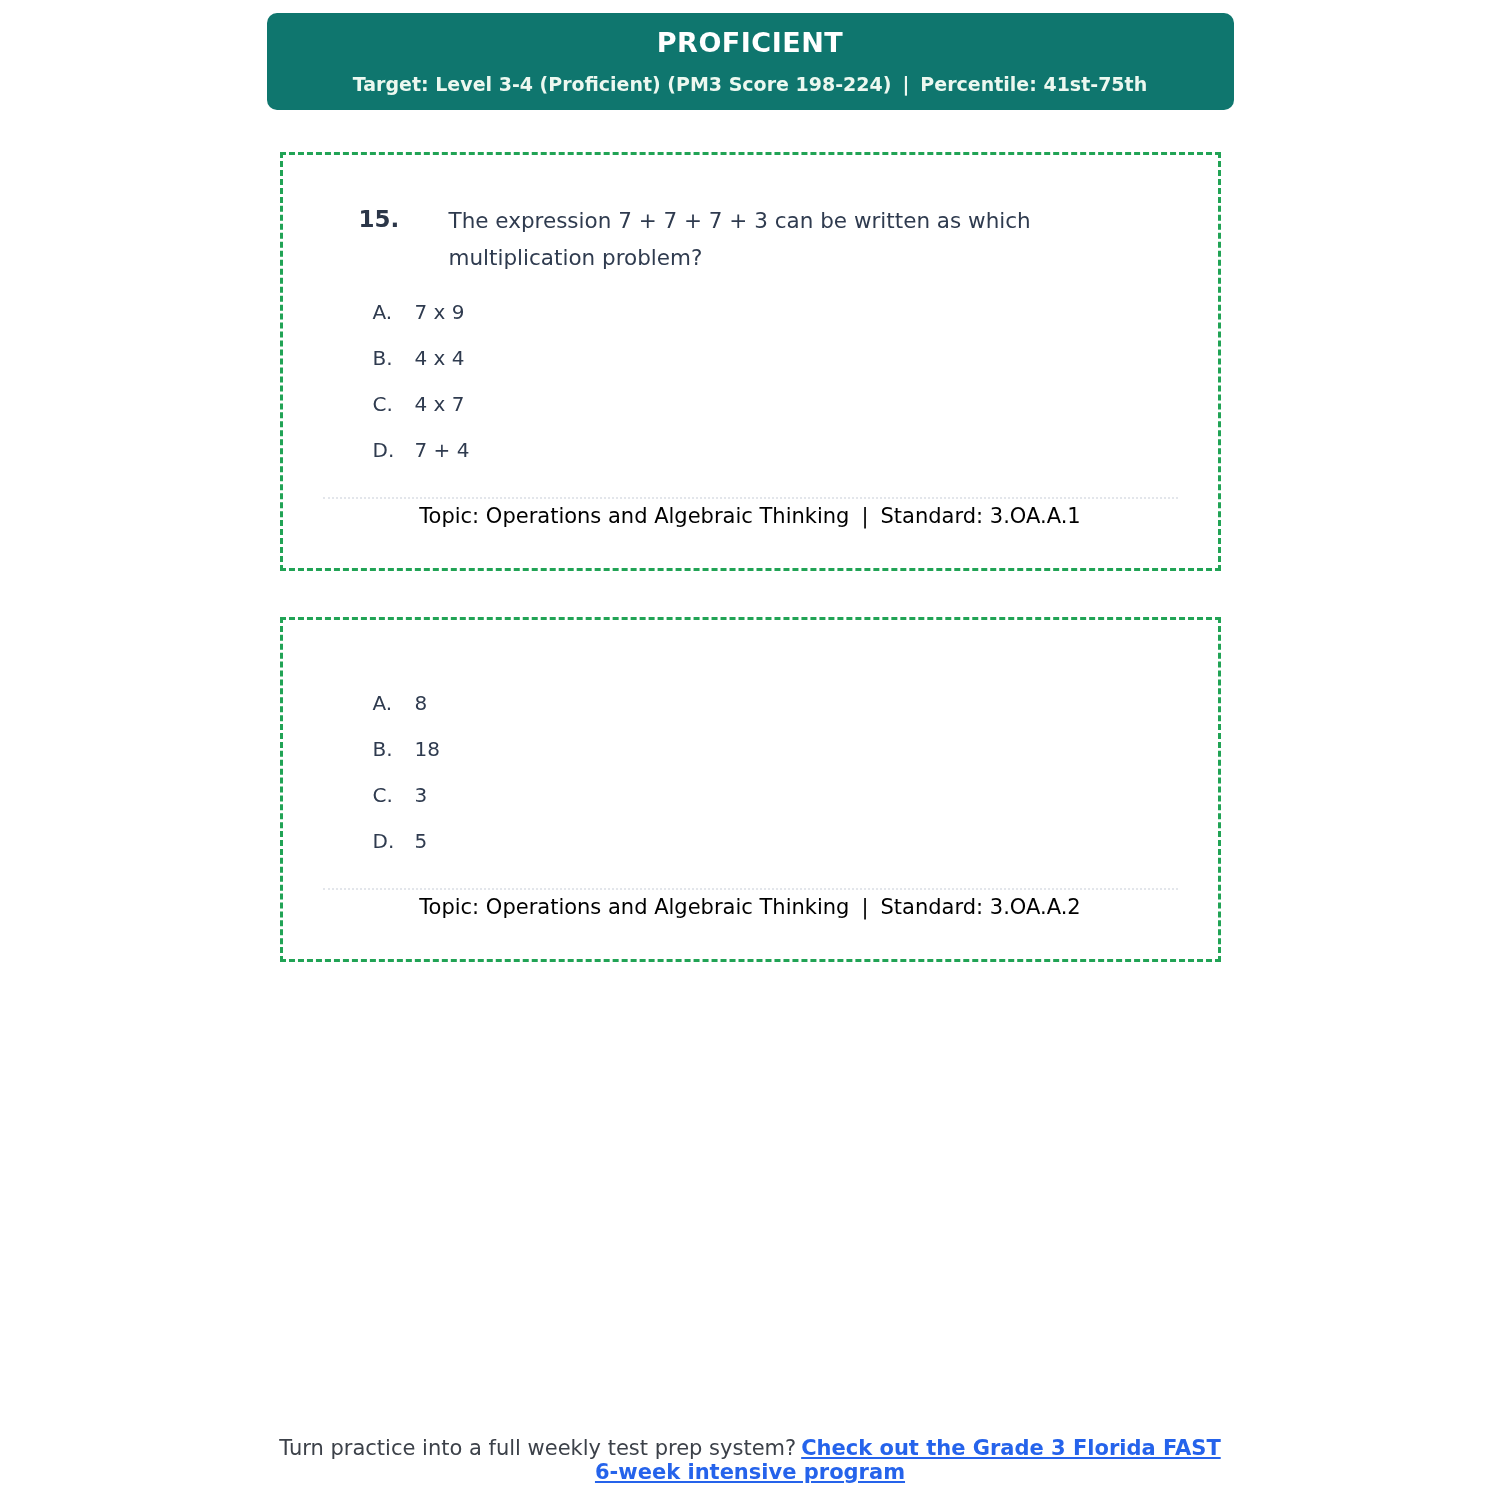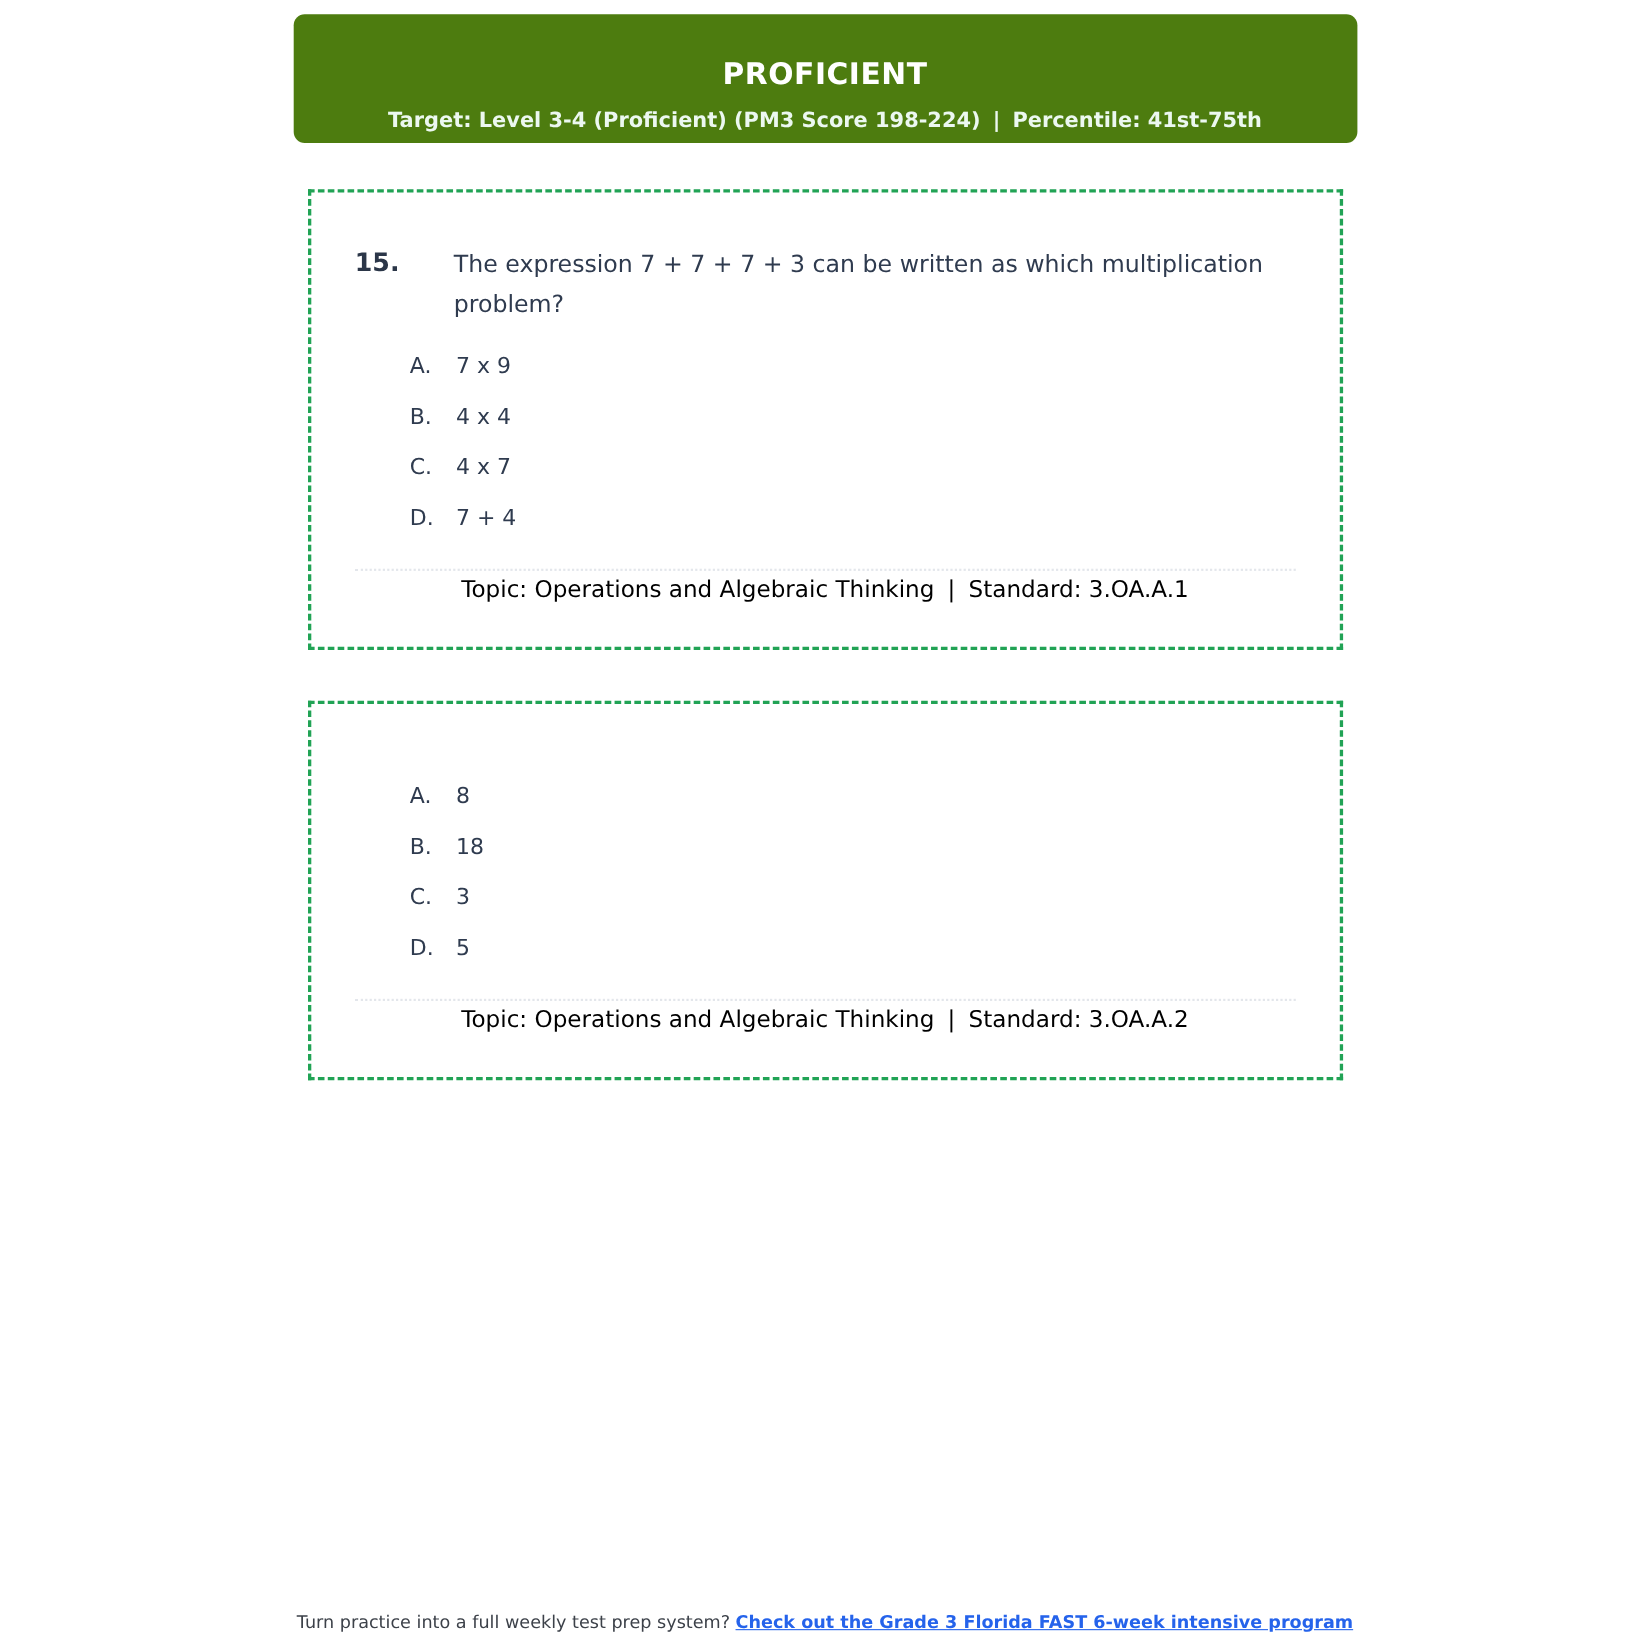--- a/index.html
+++ b/index.html
@@ -13,26 +13,26 @@
   }
   .page {
     width: 967px;
     height: 1500px;
     margin: 0 auto;
     padding-top: 13px;
     position: relative;
   }
   
   .banner {
-    background: #4d7c0f;
+    background: #0f766e;
     border-radius: 10px;
-    height: 117px;
+    height: 97px;
     color: #ffffff;
     text-align: center;
-    padding-top: 39px;
+    padding-top: 14px;
   }
   .banner-title {
     font-size: 27px;
     font-weight: bold;
     letter-spacing: 0.5px;
   }
   .banner-sub {
     margin-top: 15px;
     font-size: 19px;
     color: #ecf8f0;
@@ -47,20 +47,21 @@
     background: #ffffff;
   }
   .card.second { margin-top: 46px; }
   .q-row { display: flex; align-items: flex-start; }
   .q-num {
     flex: 0 0 90px;
     font-size: 23px;
     font-weight: bold;
     color: #2b3648;
     line-height: 34px;
+    margin-left: 36px;
   }
   .q-text {
     max-width: 778px;
     font-size: 21.5px;
     line-height: 37px;
     color: #2f3b4f;
   }
   .options { margin: 22px 0 0 50px; }
   .option {
     font-size: 20px;
@@ -82,21 +83,21 @@
     color: #000000;
   }
   .topic-line .pipe { padding: 0 12px; }
   
   .footer {
     position: absolute;
     left: 0;
     bottom: 16px;
     width: 100%;
     text-align: center;
-    font-size: 16px;
+    font-size: 21px;
     color: #3c4149;
   }
   .footer a {
     color: #2563eb;
     font-weight: bold;
     text-decoration: underline;
     margin-left: 5px;
     cursor: pointer;
   }
 </style>

